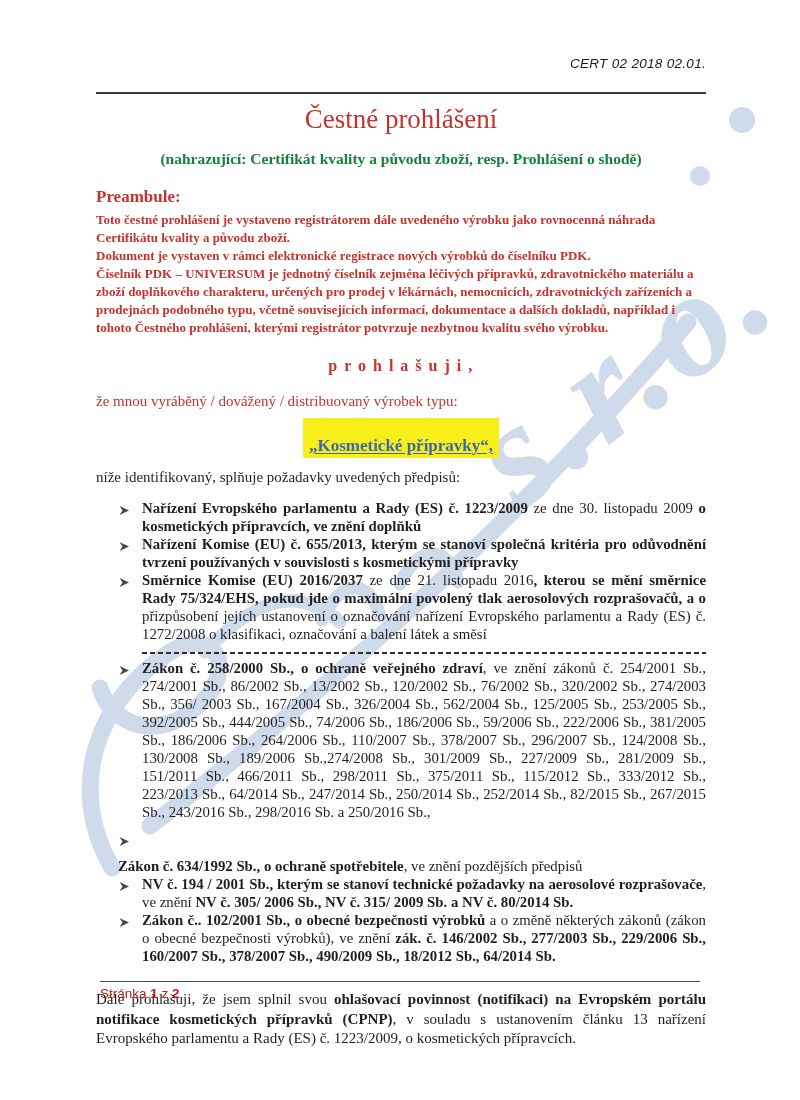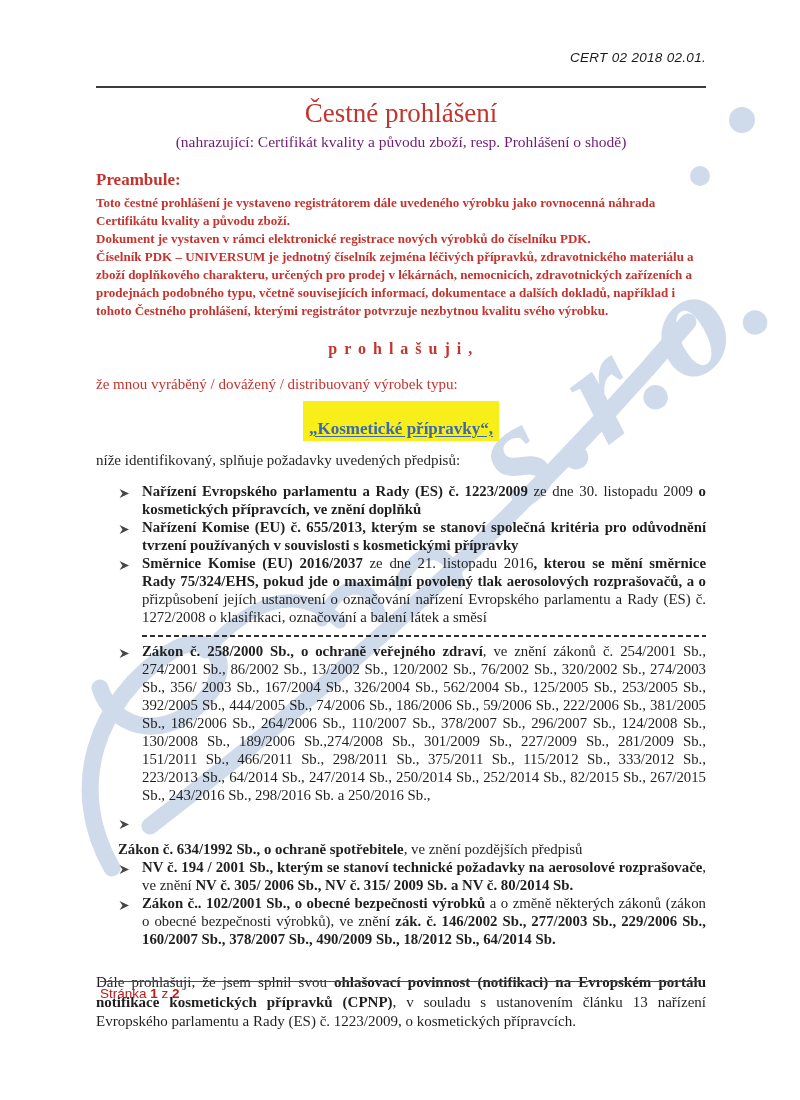--- a/index.html
+++ b/index.html
@@ -2,31 +2,31 @@
 <html><head>
 <meta charset="utf-8">
 <style>
   html,body{margin:0;padding:0;background:#e8e8e8;}
   .page{
     width:800px;height:1100px;position:relative;margin:0 auto;
     background:#ffffff;overflow:hidden;
     font-family:"Liberation Serif",serif;color:#262626;
   }
   .watermark{position:absolute;left:0;top:0;width:800px;height:1100px;z-index:0;}
-  .content{position:absolute;left:96px;right:94px;top:50px;z-index:1;}
+  .content{position:absolute;left:96px;right:94px;top:56px;z-index:1;}
   .doc-code{
     text-align:right;font-family:"Liberation Sans",sans-serif;
     font-style:italic;font-size:13.5px;color:#1c1c1c;letter-spacing:.3px;
   }
   .top-rule{height:2px;background:#3b3b3b;margin-top:21px;}
   .title{
     margin:9px 0 0;text-align:center;font-size:27px;line-height:32px;
     font-weight:normal;color:#c4332d;
   }
-  .subtitle{text-align:center;font-size:15.5px;font-weight:normal;color:#701a75;margin-top:4px;}
+  .subtitle{text-align:center;font-size:15.5px;font-weight:bold;color:#15803d;margin-top:15px;}
   .preamble-heading{font-size:17px;font-weight:bold;color:#c4332d;margin-top:19px;}
   .preamble{margin-top:4px;}
   .preamble p{margin:0;font-size:13px;font-weight:bold;color:#c4332d;line-height:18px;}
   .intro{margin-top:13px;text-align:center;color:#c4332d;font-size:15px;}
   .verb{
     margin-top:20px;text-align:center;color:#c4332d;font-weight:bold;
     font-size:16px;letter-spacing:1.5px;
   }
   .product-line{margin-top:18px;color:#c4332d;font-size:15px;}
   .product-wrap{text-align:center;margin-top:8px;}

